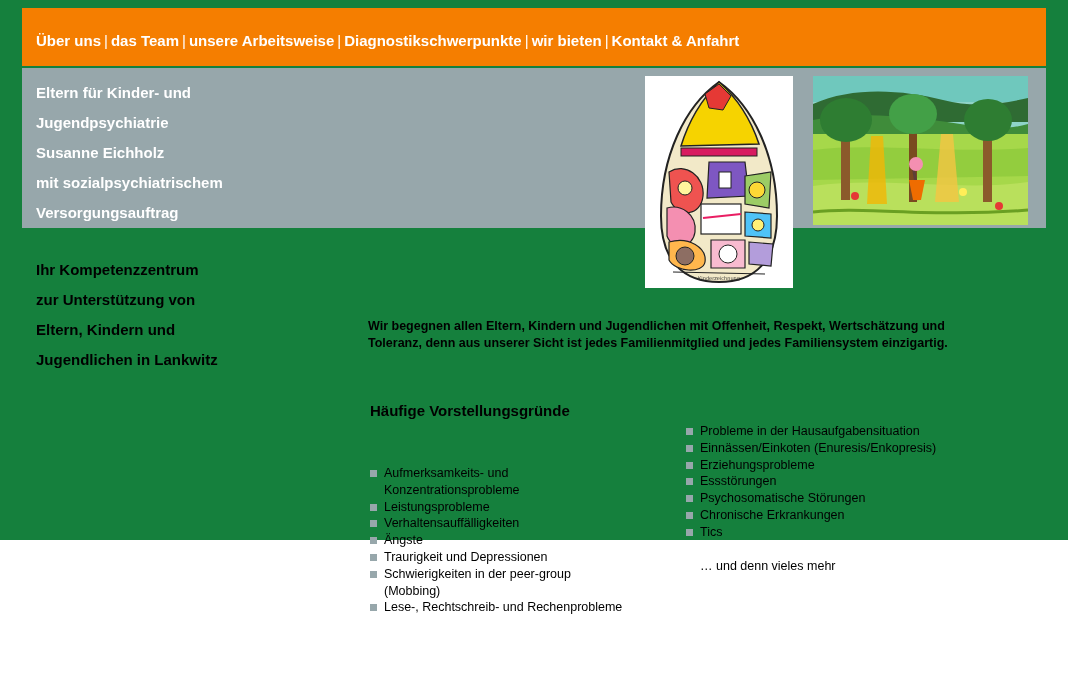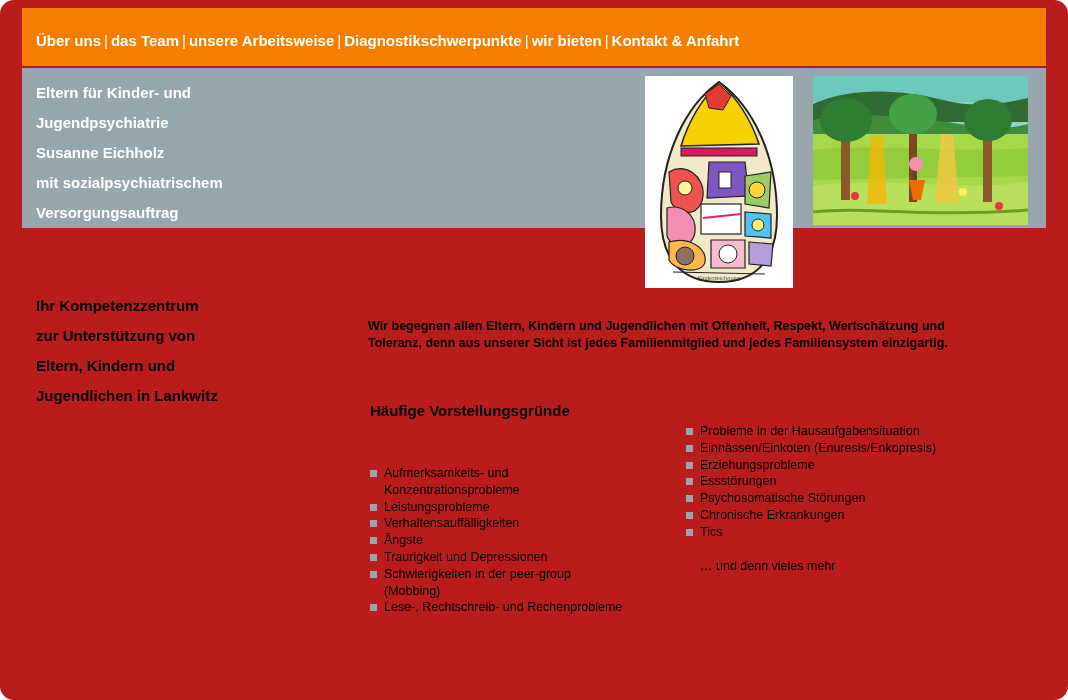--- a/index.html
+++ b/index.html
@@ -9,23 +9,22 @@
   body {
     width: 1068px;
     height: 700px;
     background: #ffffff;
     font-family: "Liberation Sans", sans-serif;
     overflow: hidden;
   }
   .page {
     position: relative;
     width: 1068px;
-    height: 700px;
-    background: #b91c1c;
-    border-radius: 14px;
+    height: 540px;
+    background: #15803d;
   }
 
   
   .nav-bar {
     position: absolute;
     left: 22px;
     top: 8px;
     width: 1024px;
     height: 58px;
     background: #f57f17;
@@ -78,21 +77,20 @@
   
   .sub-head {
     position: absolute;
     left: 36px;
     top: 255px;
     width: 330px;
     font-size: 15px;
     font-weight: bold;
     color: #000000;
     line-height: 30px;
-    margin-top: 36px;
   }
   .sub-head div {
     height: 30px;
   }
 
   
   .img-kite {
     position: absolute;
     left: 645px;
     top: 76px;

